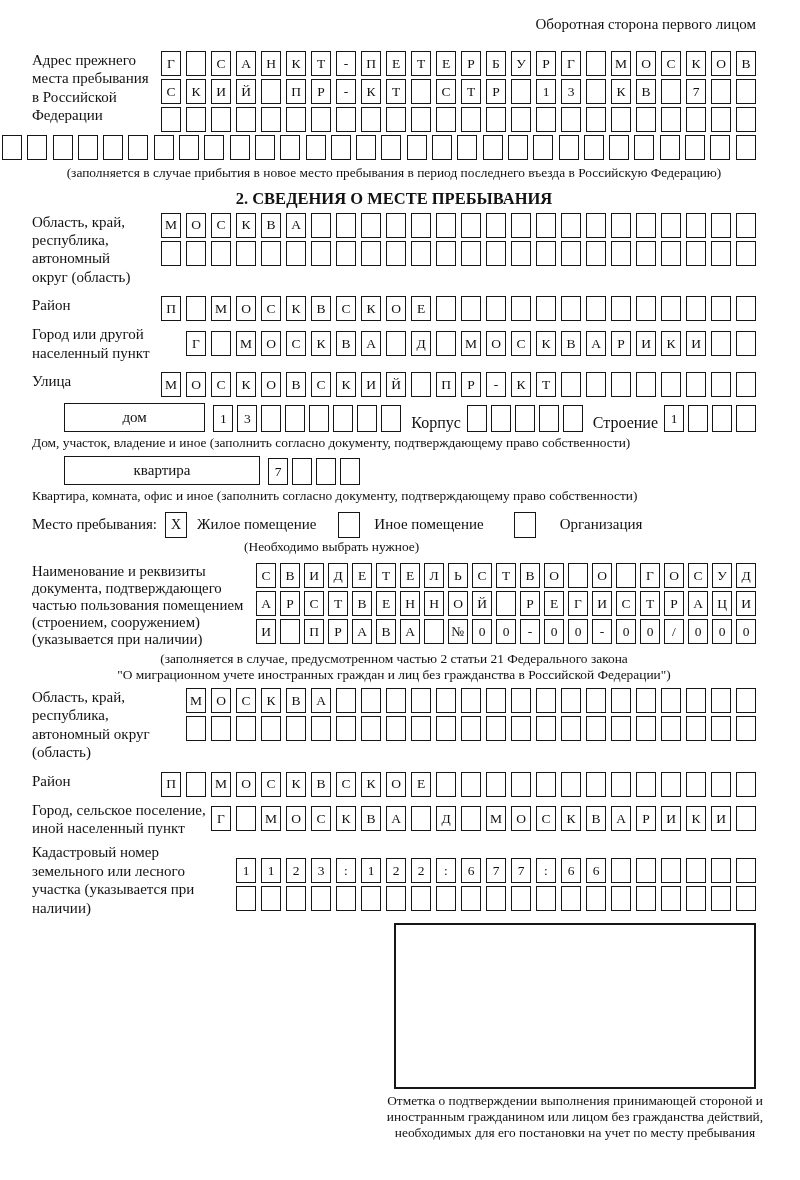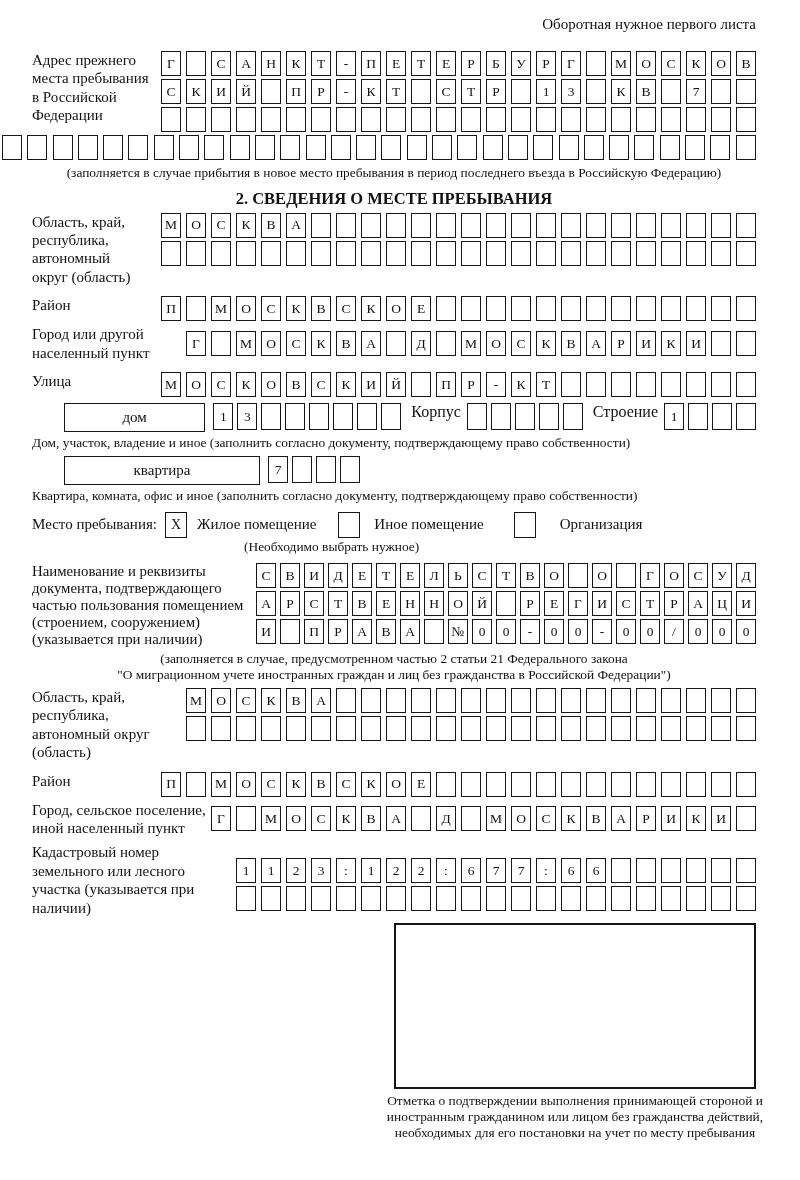--- a/index.html
+++ b/index.html
@@ -26,21 +26,21 @@
   .fullrow { margin:3px 0 0 -30px; width:calc(100% + 30px); }
 
   .note { font-size:13.4px; line-height:16.5px; }
   .note.centered { text-align:center; margin-top:5px; }
   .note.indent { margin-top:3px; }
 
   .h2 { text-align:center; font-weight:bold; font-size:16.5px; margin:7px 0 4px; }
   .h3 { text-align:center; font-weight:bold; font-size:15.5px; margin:6px 0 5px; }
 
   
-  .houserow { display:flex; align-items:flex-start; margin-top:6px;padding-left:32px; }
+  .houserow { display:flex; align-items:flex-end; margin-top:6px;padding-left:32px; }
   .widebox { border:1.6px solid #161616; height:29px; display:flex; align-items:center;
              justify-content:center; font-size:15px; background:#fff; }
   .box-dom { width:166px; }
   .box-kv  { width:196px; }
   .inlinelabel { font-size:16px; flex:0 0 auto; }
   .houserow .cellrow { gap:4px; }
 
   
   .stayrow { display:flex; align-items:center; margin-top:7px; font-size:15px; }
   .checkbox { width:22px; height:26px; border:1.6px solid #161616; display:flex;
@@ -60,21 +60,21 @@
   .confirm-caption { width:380px; margin:4px 0 0 -9px; text-align:center;
                      font-size:13.4px; line-height:15.9px; }
 
   .mt2{margin-top:10px;} .mt4{margin-top:4px;} .mt5{margin-top:5px;} .mt6{margin-top:6px;}
 </style>
 </head>
 <body>
 
 <div class="page">
 
-  <div class="corner">Оборотная нужное первого листа</div>
+  <div class="corner">Оборотная сторона первого лицом</div>
 
   <div class="frow">
     <div class="flabel w126">Адрес прежнего места пребывания в Российской Федерации</div>
     <div class="fgrids">
       <div class="cellrow">
           <div class="cell">Г</div>
           <div class="cell"></div>
           <div class="cell">С</div>
           <div class="cell">А</div>
           <div class="cell">Н</div>

